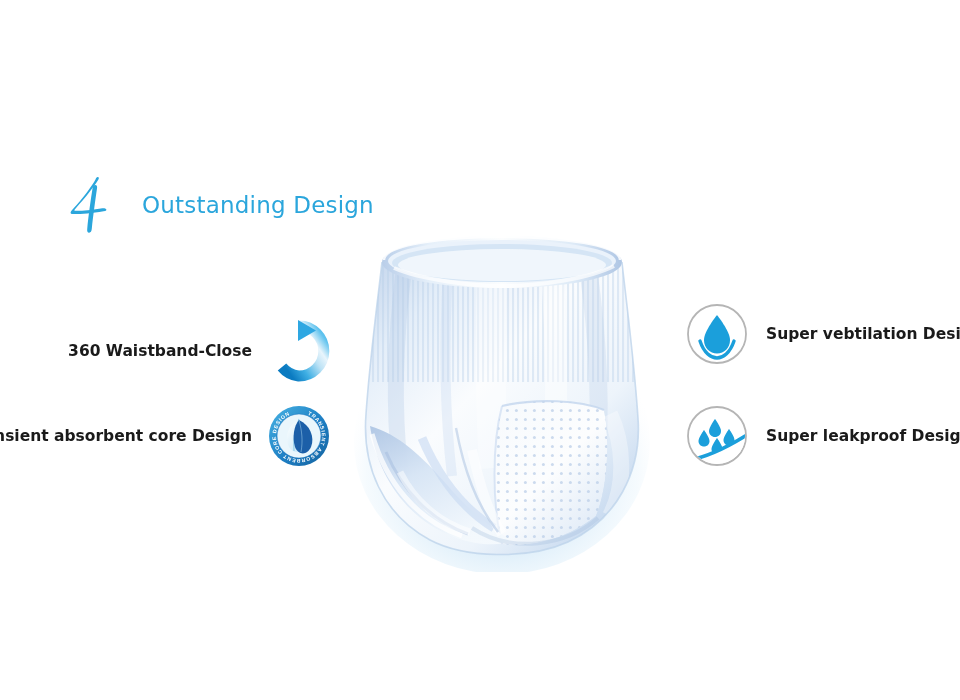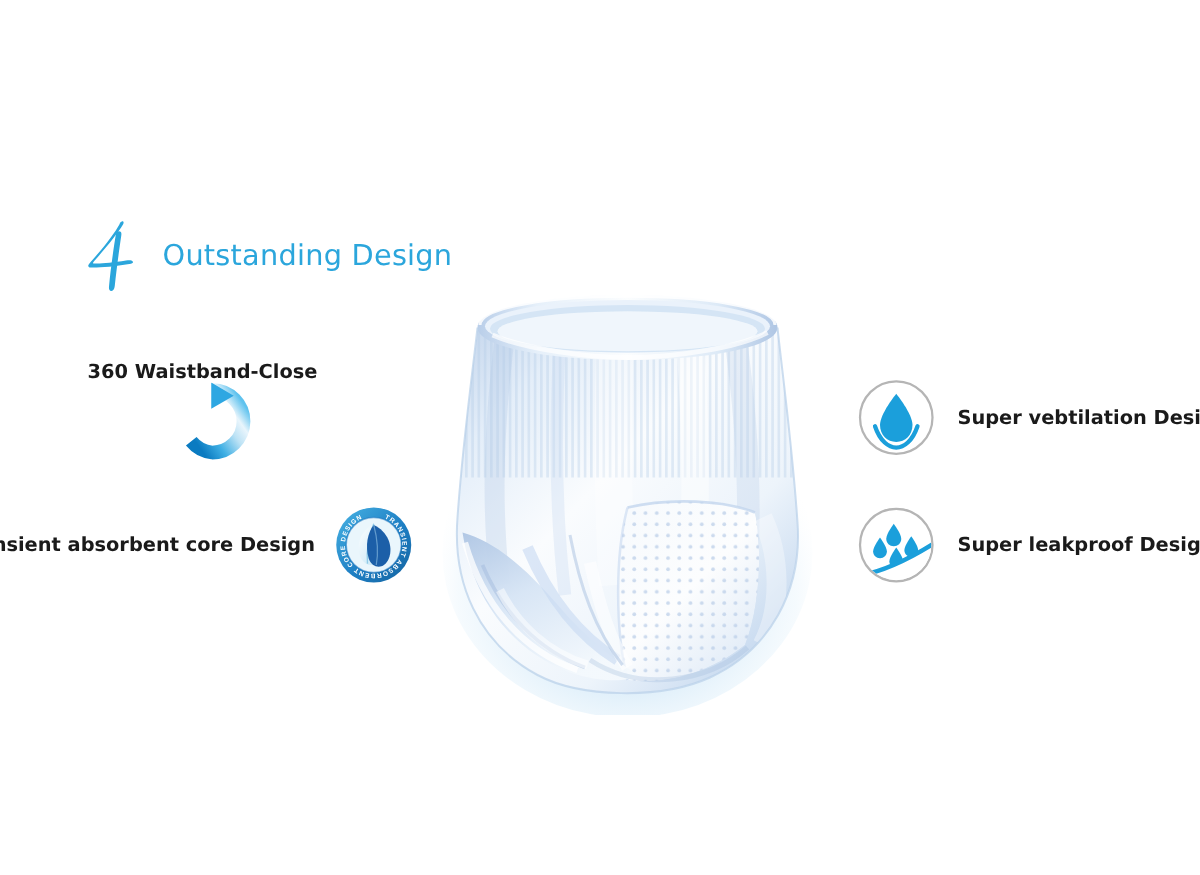--- a/index.html
+++ b/index.html
@@ -22,21 +22,21 @@
     background: #ffffff;
   }
 
   
   .heading {
     position: absolute;
     left: 62px;
     top: 176px;
     display: flex;
     align-items: center;
-    gap: 16px;
+    gap: 28px;
   }
   .numeral {
     width: 52px;
     height: 58px;
     display: block;
   }
   .heading-text {
     font-size: 23px;
     letter-spacing: .2px;
     color: #2BA6DC;
@@ -66,21 +66,21 @@
 
   .icon-slot {
     width: 62px;
     height: 62px;
     flex: 0 0 62px;
     position: relative;
   }
   .icon-slot svg { display: block; width: 100%; height: 100%; }
 
   
-  #feature-waistband   { left: 10px;  top: 288px; width: 320px; flex-direction: column; }
+  #feature-waistband   { left: 10px;  top: 320px; width: 320px; }
   #feature-core        { left: 10px;  top: 405px; width: 320px; }
   #feature-ventilation { left: 686px; top: 303px; width: 274px; }
   #feature-leakproof   { left: 686px; top: 405px; width: 274px; }
 
   
   .product {
     position: absolute;
     left: 352px;
     top: 228px;
     width: 300px;

